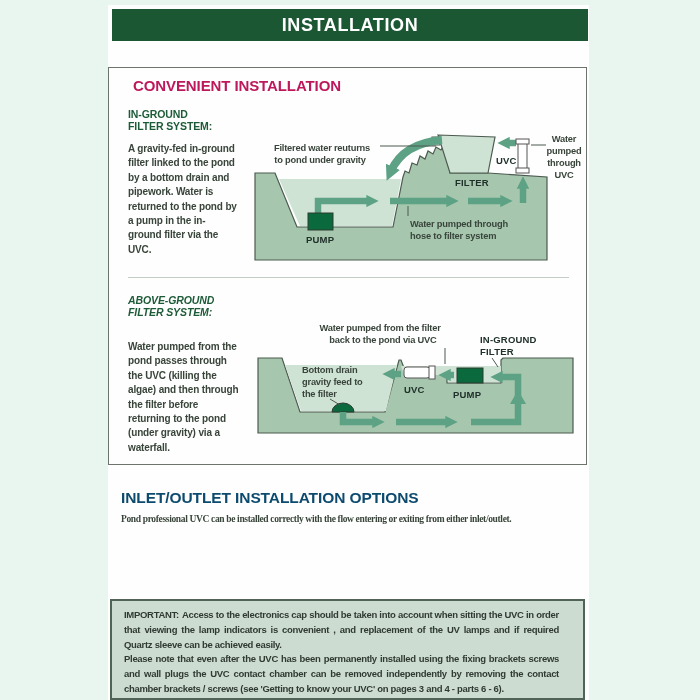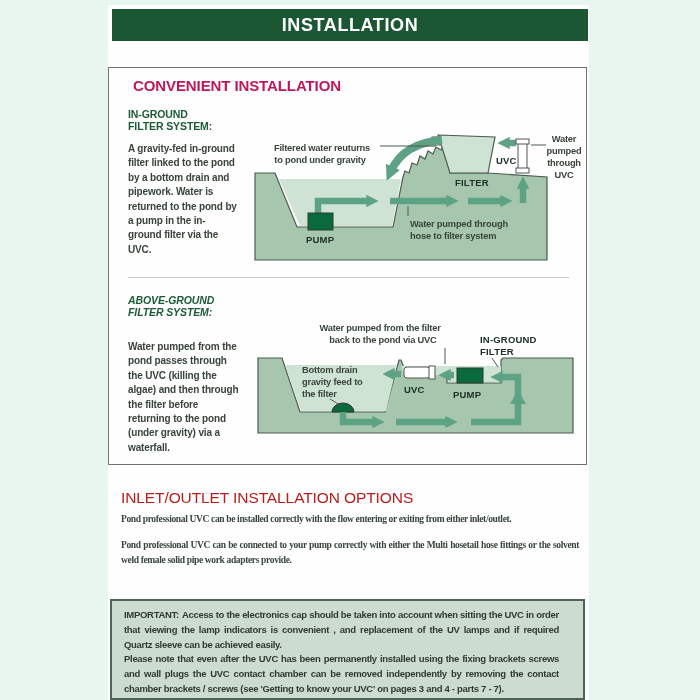--- a/index.html
+++ b/index.html
@@ -30,21 +30,21 @@
   }
   .sec-heading{
     font-weight:bold;font-size:10.5px;line-height:11.5px;letter-spacing:-.1px;color:#1d5b38;
   }
   .sec-body{
     font-size:10px;line-height:14.4px;letter-spacing:-.15px;color:#39443b;font-weight:600;
   }
   .divider{left:20px;top:272px;width:441px;height:1px;background:#c4ccc6;}
   .inlet-title{
     left:13px;top:484px;
-    font-weight:normal;font-size:15.5px;letter-spacing:-.1px;color:#b91c1c;text-align:right;
+    font-weight:bold;font-size:15.5px;letter-spacing:-.1px;color:#0c4a6e;text-align:right;
   }
   .inlet-para{
     font-size:9.5px;letter-spacing:-.35px;color:#39443b;font-weight:600;line-height:15px;font-family:Liberation Serif, serif;
   }
   .important-box{
     left:2px;top:594px;width:475px;height:101px;
     box-sizing:border-box;border:2px solid #4f6457;background:#cddcd0;
     padding:7px 24px 0 12px;
   }
   .important-box p{
@@ -161,20 +161,19 @@
     <text class="lbl" x="230" y="52">FILTER</text>
     <text class="ann" x="52" y="70">Bottom drain</text>
     <text class="ann" x="52" y="82">gravity feed to</text>
     <text class="ann" x="52" y="94">the filter</text>
     <text class="lbl" x="154" y="90">UVC</text>
     <text class="lbl" x="203" y="95">PUMP</text>
   </svg>
 
   <div class="abs inlet-title">INLET/OUTLET INSTALLATION OPTIONS</div>
   <div class="abs inlet-para" style="left:13px;top:507px;width:464px;">Pond professional UVC can be installed correctly with the flow entering or exiting from either inlet/outlet.</div>
-  <div class="abs inlet-para" style="left:13px;top:533px;width:458px;text-align:justify;">Pond professional UVC can be connected to your pump correctly with either the Multi hosetail hose fittings or the solvent weld female solid pipe work adapters provide.</div>
 
   <div class="abs important-box">
     <p><span class="imp-label">IMPORTANT:</span><span>Access to the electronics cap should be taken into account when sitting the UVC in order that viewing the lamp indicators is convenient , and replacement of the UV lamps and if required Quartz sleeve can be achieved easily.</span></p>
-    <p>Please note that even after the UVC has been permanently installed using the fixing brackets screws and wall plugs the UVC contact chamber can be removed independently by removing the contact chamber brackets / screws (see 'Getting to know your UVC' on pages 3 and 4 - parts 7 - 7).</p>
+    <p>Please note that even after the UVC has been permanently installed using the fixing brackets screws and wall plugs the UVC contact chamber can be removed independently by removing the contact chamber brackets / screws (see 'Getting to know your UVC' on pages 3 and 4 - parts 6 - 6).</p>
   </div>
 
 </div>
 
 </body></html>

